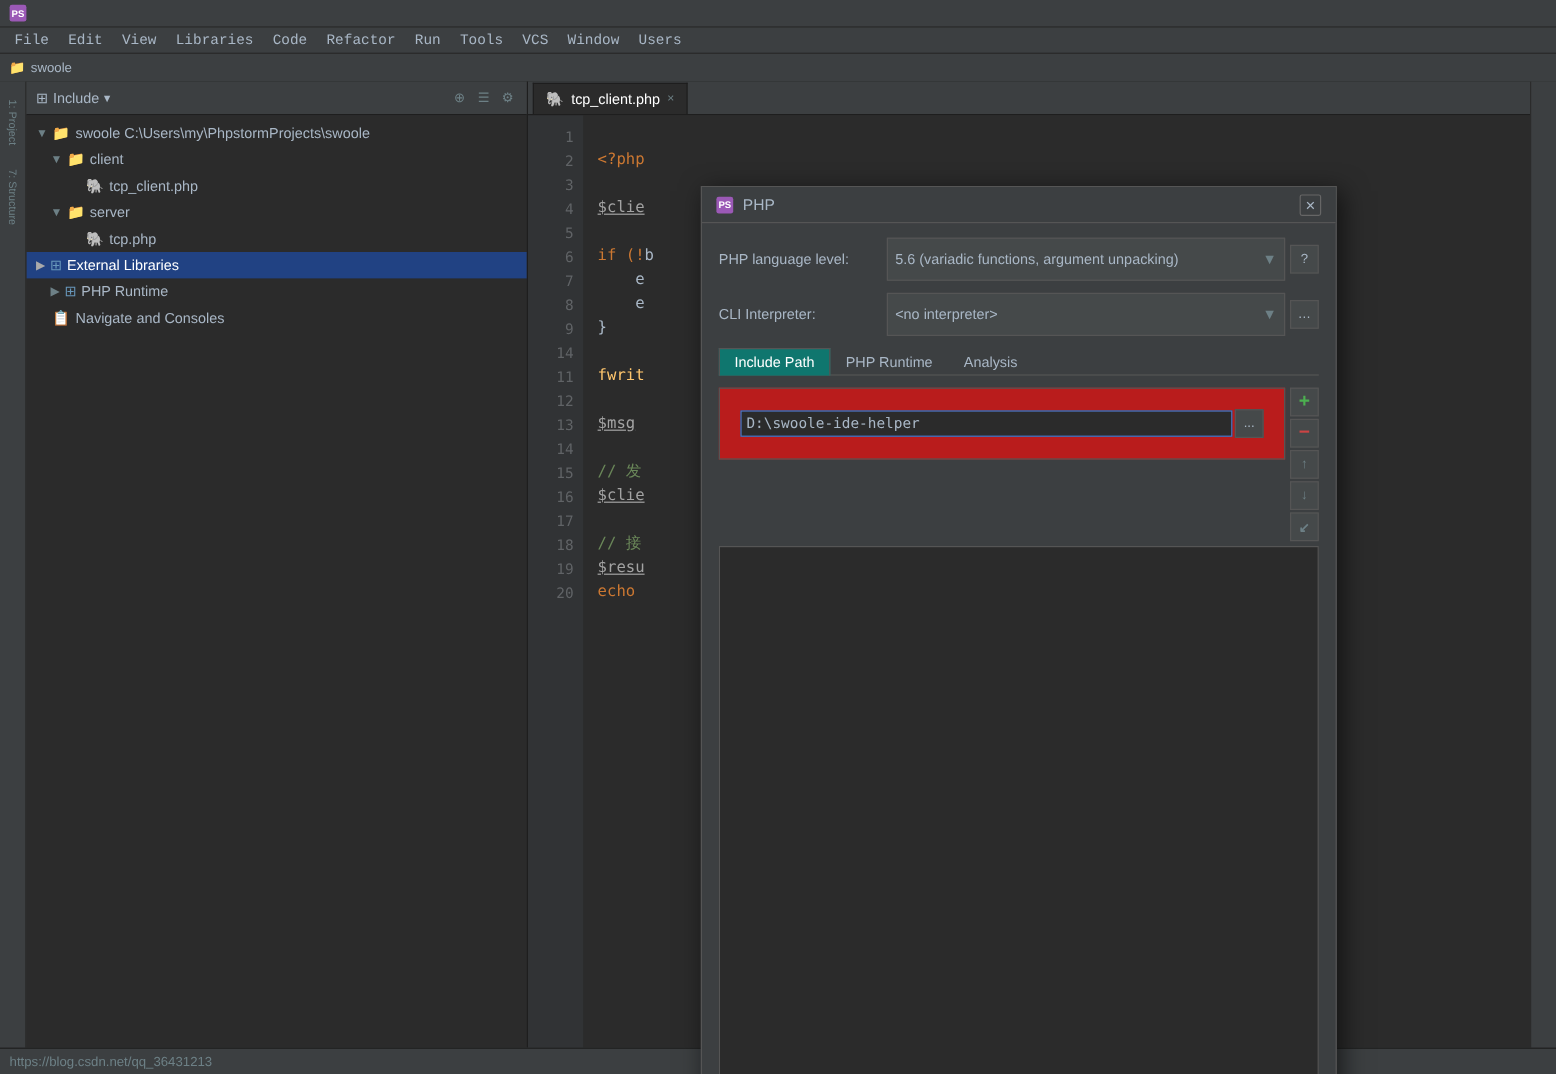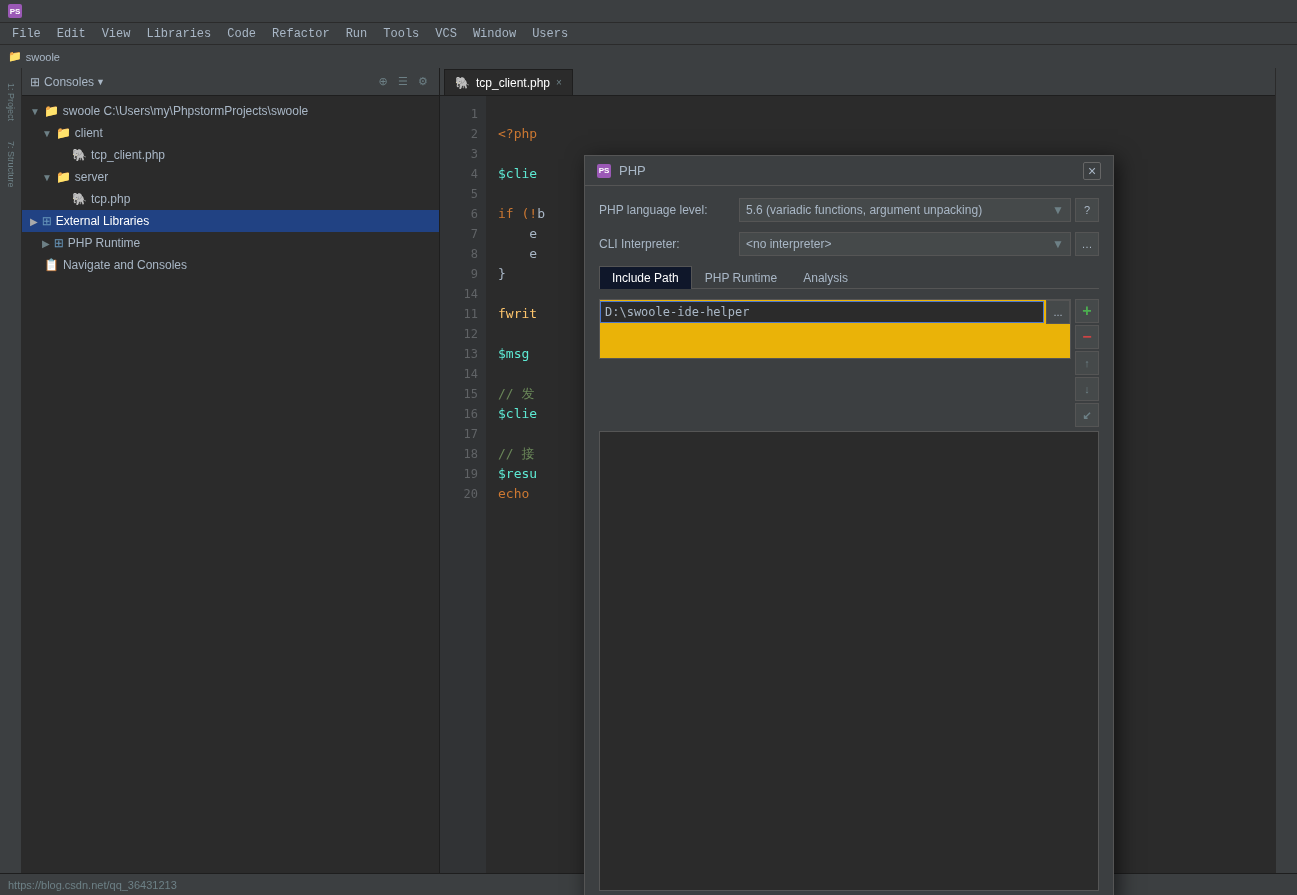--- a/index.html
+++ b/index.html
@@ -207,21 +207,21 @@
       flex: 1;
       padding: 8px 12px;
       line-height: 20px;
       overflow: hidden;
       white-space: pre;
     }
     .kw-orange { color: #cc7832; }
     .kw-green { color: #6a8759; }
     .kw-yellow { color: #ffc66d; }
     .kw-white { color: #a9b7c6; }
-    .kw-var { color: #5eead4; }
+    .kw-var { color: #a3a3a3; text-decoration: underline; }
 
     
     #tool-strip-right {
       width: 22px;
       background: #3c3f41;
       border-left: 1px solid #2b2b2b;
     }
 
     
     #status-bar {
@@ -303,21 +303,21 @@
       flex-shrink: 0;
     }
     .form-control-wrap {
       flex: 1;
       display: flex;
       align-items: center;
       gap: 4px;
     }
     .dropdown-select {
       flex: 1;
-      height: 24px;
+      height: 36px;
       background: #45494a;
       border: 1px solid #555;
       color: #a9b7c6;
       font-size: 12px;
       padding: 0 6px;
       display: flex;
       align-items: center;
       justify-content: space-between;
       cursor: pointer;
     }
@@ -344,39 +344,39 @@
     .dialog-tab {
       padding: 4px 12px;
       font-size: 12px;
       color: #a9b7c6;
       cursor: pointer;
       border: 1px solid transparent;
       border-bottom: none;
       margin-bottom: -1px;
     }
     .dialog-tab.active {
-      background: #0f172a;
+      background: #0f766e;
       border-color: #555;
       border-bottom-color: #3c3f41;
       color: #ffffff;
     }
 
     
     #include-path-area {
       display: flex;
       align-items: flex-start;
       gap: 4px;
       min-height: 60px;
     }
     #path-list-container {
       flex: 1;
-      background: #eab308;
+      background: #b91c1c;
       border: 1px solid #555;
       min-height: 60px;
-      padding: 0;
+      padding: 17px;
     }
     .path-input-row {
       display: flex;
       align-items: center;
       gap: 2px;
     }
     .path-input {
       flex: 1;
       height: 22px;
       background: #2b2b2b;
@@ -446,21 +446,21 @@
 <div id="main">
 
   <div id="tool-strip-left">
     <div class="tool-strip-item">1: Project</div>
     <div class="tool-strip-item">7: Structure</div>
   </div>
 
   <div id="project-panel">
     <div id="project-header">
       <span>⊞</span>
-      <span style="margin-left:4px;">Consoles</span>
+      <span style="margin-left:4px;">Include</span>
       <span style="margin-left:2px;font-size:9px;">▼</span>
       <div class="header-icons">
         <span class="hdr-icon">⊕</span>
         <span class="hdr-icon">☰</span>
         <span class="hdr-icon">⚙</span>
       </div>
     </div>
     <div id="project-tree">
 
       <div class="tree-item">

